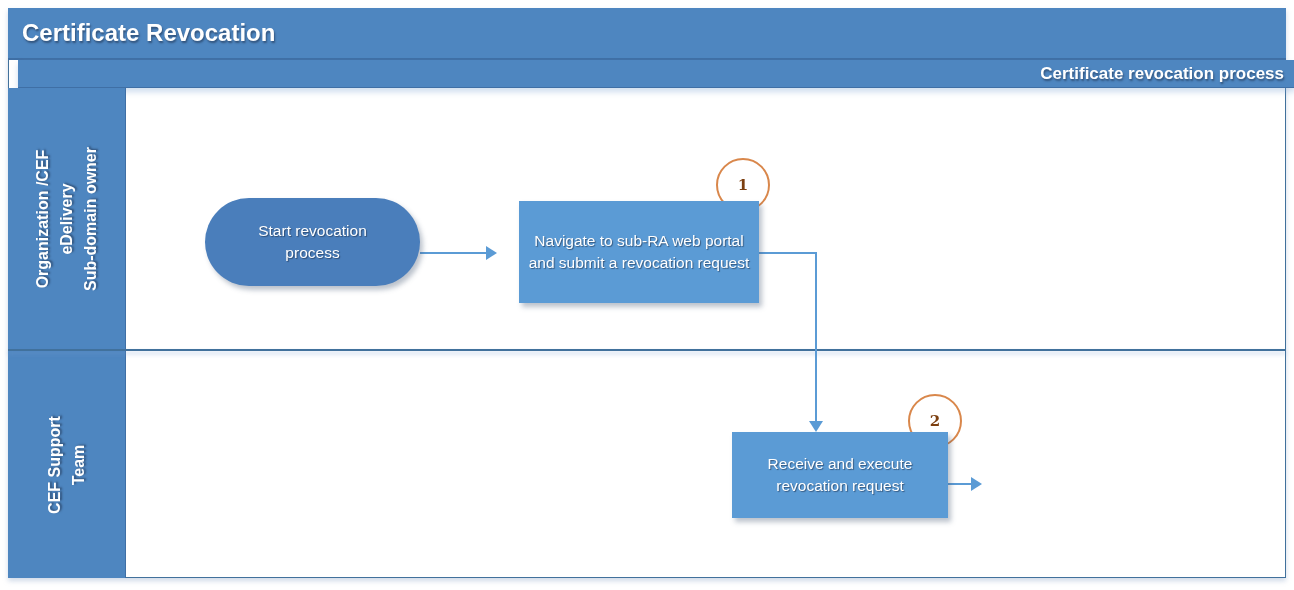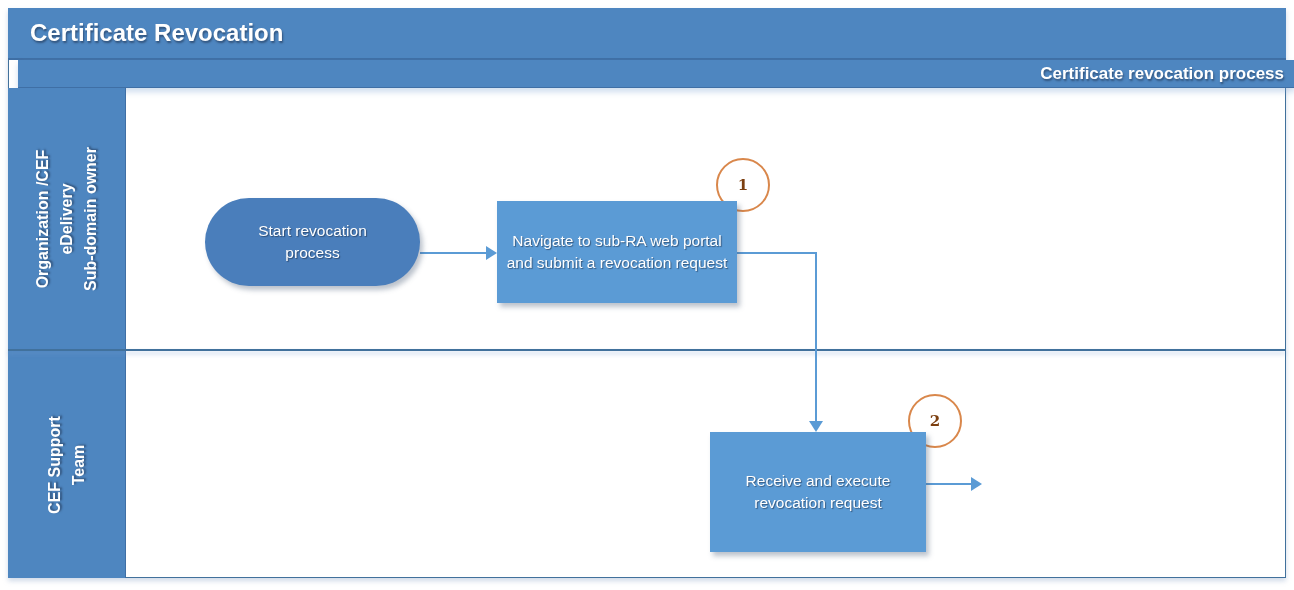--- a/index.html
+++ b/index.html
@@ -7,21 +7,21 @@
   #stage{position:relative;width:1294px;height:590px;background:#ffffff;overflow:hidden;}
 
   
   .frame{position:absolute;left:8px;top:8px;width:1278px;height:570px;
          border:1px solid var(--frame-border,#41719c);box-sizing:border-box;
          box-shadow:0 3px 5px rgba(120,150,190,.35);}
 
   
   .title-band{position:absolute;left:8px;top:8px;width:1278px;height:52px;box-sizing:border-box;
       background:var(--band-fill,#4e86c0);border-bottom:2px solid var(--band-border,#3f6fa5);
-      color:#fff;font-weight:bold;font-size:24px;line-height:50px;padding-left:22px;
+      color:#fff;font-weight:bold;font-size:24px;line-height:50px;padding-left:14px;
       text-shadow:1px 2px 2px rgba(25,40,65,.55);}
   .subtitle-band{position:absolute;left:8px;top:60px;width:1278px;height:28px;box-sizing:border-box;
       background:var(--band-fill,#4e86c0);border-bottom:1px solid var(--band-border,#3f6fa5);
       color:#fff;font-weight:bold;font-size:17px;line-height:27px;text-align:right;padding-right:12px;
       text-shadow:1px 2px 2px rgba(25,40,65,.55);
       box-shadow:0 4px 6px rgba(120,160,210,.35);margin-left:10px;}
 
   
   .lane-label{position:absolute;left:8px;width:118px;background:var(--lane-label-fill,#4e86c0);
       box-sizing:border-box;border-right:1px solid var(--band-border,#3f6fa5);
@@ -31,24 +31,24 @@
       text-shadow:1px 2px 2px rgba(25,40,65,.55);}
   .lane-divider{position:absolute;left:8px;top:349px;width:1278px;height:2px;
       background:var(--frame-border,#41719c);box-shadow:0 3px 4px rgba(120,160,210,.45);}
 
   
   .node{position:absolute;display:flex;align-items:center;justify-content:center;text-align:center;
       color:#fff;font-size:15.5px;line-height:1.45;box-sizing:border-box;z-index:2;
       text-shadow:1px 1px 1px rgba(30,45,70,.6);
       box-shadow:3px 4px 5px rgba(60,80,110,.35);}
   .terminal{background:var(--terminal-fill,#4a7ebb);border-radius:44px;}
-  .task{background:var(--task-fill,#5b9bd5);}
+  .task{background:var(--task-fill,#5b9bd5);margin-left:22px;}
   #node-start{left:205px;top:198px;width:215px;height:88px;padding:0 28px;}
   #node-task1{left:497px;top:201px;width:240px;height:102px;padding:2px 6px;}
-  #node-task2{left:710px;top:432px;width:216px;height:120px;padding:2px 8px;}
+  #node-task2{left:710px;top:432px;width:216px;height:86px;padding:2px 8px;}
   #node-end{left:982px;top:437px;width:212px;height:88px;padding:0 14px;}
 
   
   .badge{position:absolute;width:54px;height:54px;border-radius:50%;background:#fff;
       border:2px solid var(--badge-border,#d9874b);box-sizing:border-box;z-index:1;
       display:flex;align-items:center;justify-content:center;
       font-family:"DejaVu Serif", serif;font-size:15px;font-weight:bold;
       color:var(--badge-number,#7c3f10);}
   #badge-1{left:716px;top:158px;}
   #badge-2{left:908px;top:394px;}

